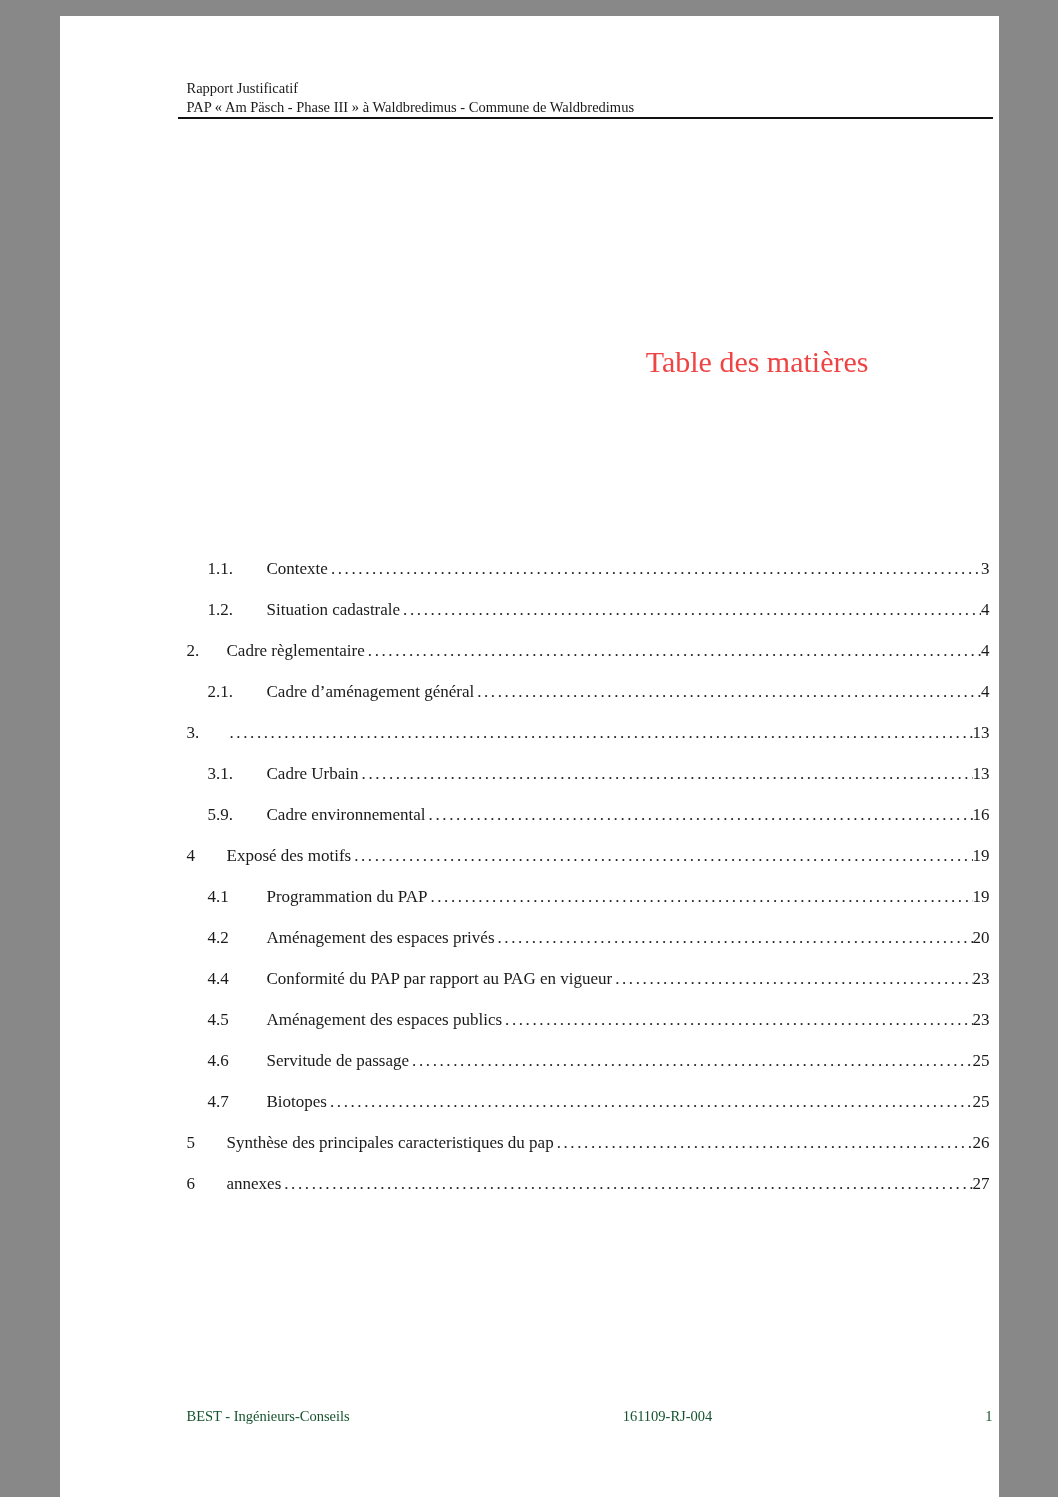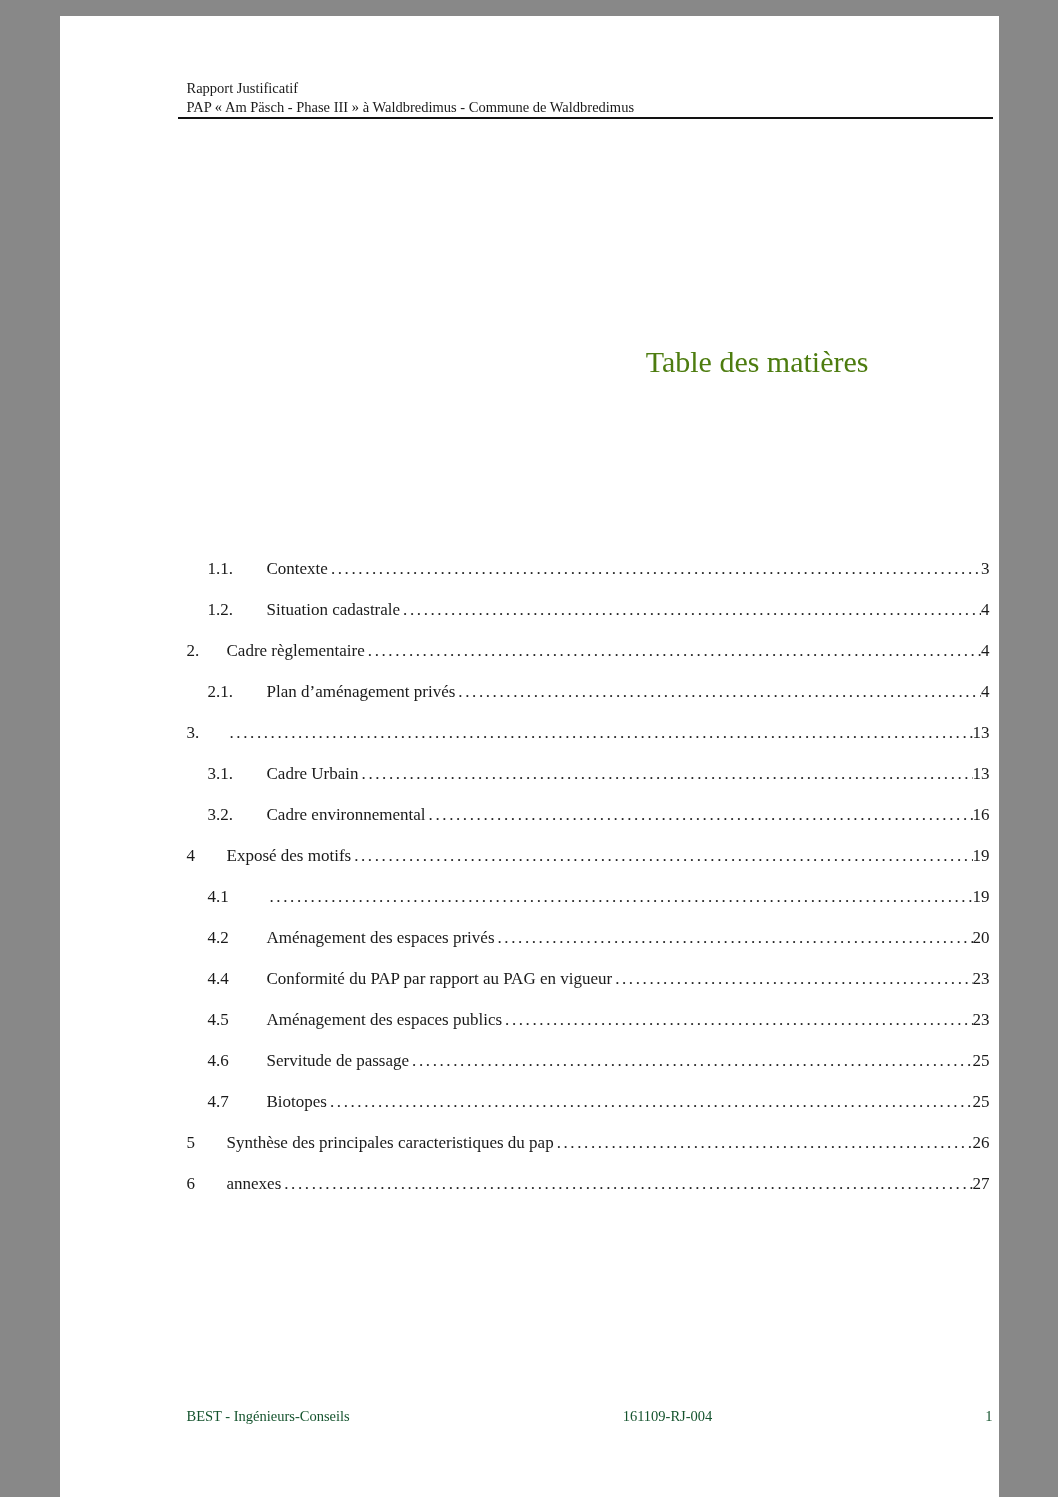--- a/index.html
+++ b/index.html
@@ -19,21 +19,21 @@
     color:#1a1a1a;
   }
   .header-rule{
     position:absolute;left:118px;top:101px;
     width:815px;height:2px;background:#121212;
   }
   
   .doc-title{
     position:absolute;top:329px;right:130px;
     font-size:30px;line-height:34px;
-    color:#4d7c0f;
+    color:#ef4444;
     white-space:nowrap;
   }
   
   .toc{
     position:absolute;left:127px;top:532px;width:803px;
     font-size:17px;
   }
   .toc-row{
     display:flex;align-items:baseline;
     line-height:41px;height:41px;
@@ -93,49 +93,50 @@
         <span class="pg">4</span>
       </div>
       <div class="toc-row lvl1">
         <span class="num">2.</span>
         <span class="lbl">Cadre règlementaire</span>
         <span class="leader"></span>
         <span class="pg">4</span>
       </div>
       <div class="toc-row lvl2">
         <span class="num">2.1.</span>
-        <span class="lbl">Plan d’aménagement privés</span>
+        <span class="lbl">Cadre d’aménagement général</span>
         <span class="leader"></span>
         <span class="pg">4</span>
       </div>
       <div class="toc-row lvl1">
         <span class="num">3.</span>
         <span class="leader"></span>
         <span class="pg">13</span>
       </div>
       <div class="toc-row lvl2">
         <span class="num">3.1.</span>
         <span class="lbl">Cadre Urbain</span>
         <span class="leader"></span>
         <span class="pg">13</span>
       </div>
       <div class="toc-row lvl2">
-        <span class="num">3.2.</span>
+        <span class="num">5.9.</span>
         <span class="lbl">Cadre environnemental</span>
         <span class="leader"></span>
         <span class="pg">16</span>
       </div>
       <div class="toc-row lvl1">
         <span class="num">4</span>
         <span class="lbl">Exposé des motifs</span>
         <span class="leader"></span>
         <span class="pg">19</span>
       </div>
       <div class="toc-row lvl2">
         <span class="num">4.1</span>
+        <span class="lbl">Programmation du PAP</span>
         <span class="leader"></span>
         <span class="pg">19</span>
       </div>
       <div class="toc-row lvl2">
         <span class="num">4.2</span>
         <span class="lbl">Aménagement des espaces privés</span>
         <span class="leader"></span>
         <span class="pg">20</span>
       </div>
       <div class="toc-row lvl2">

